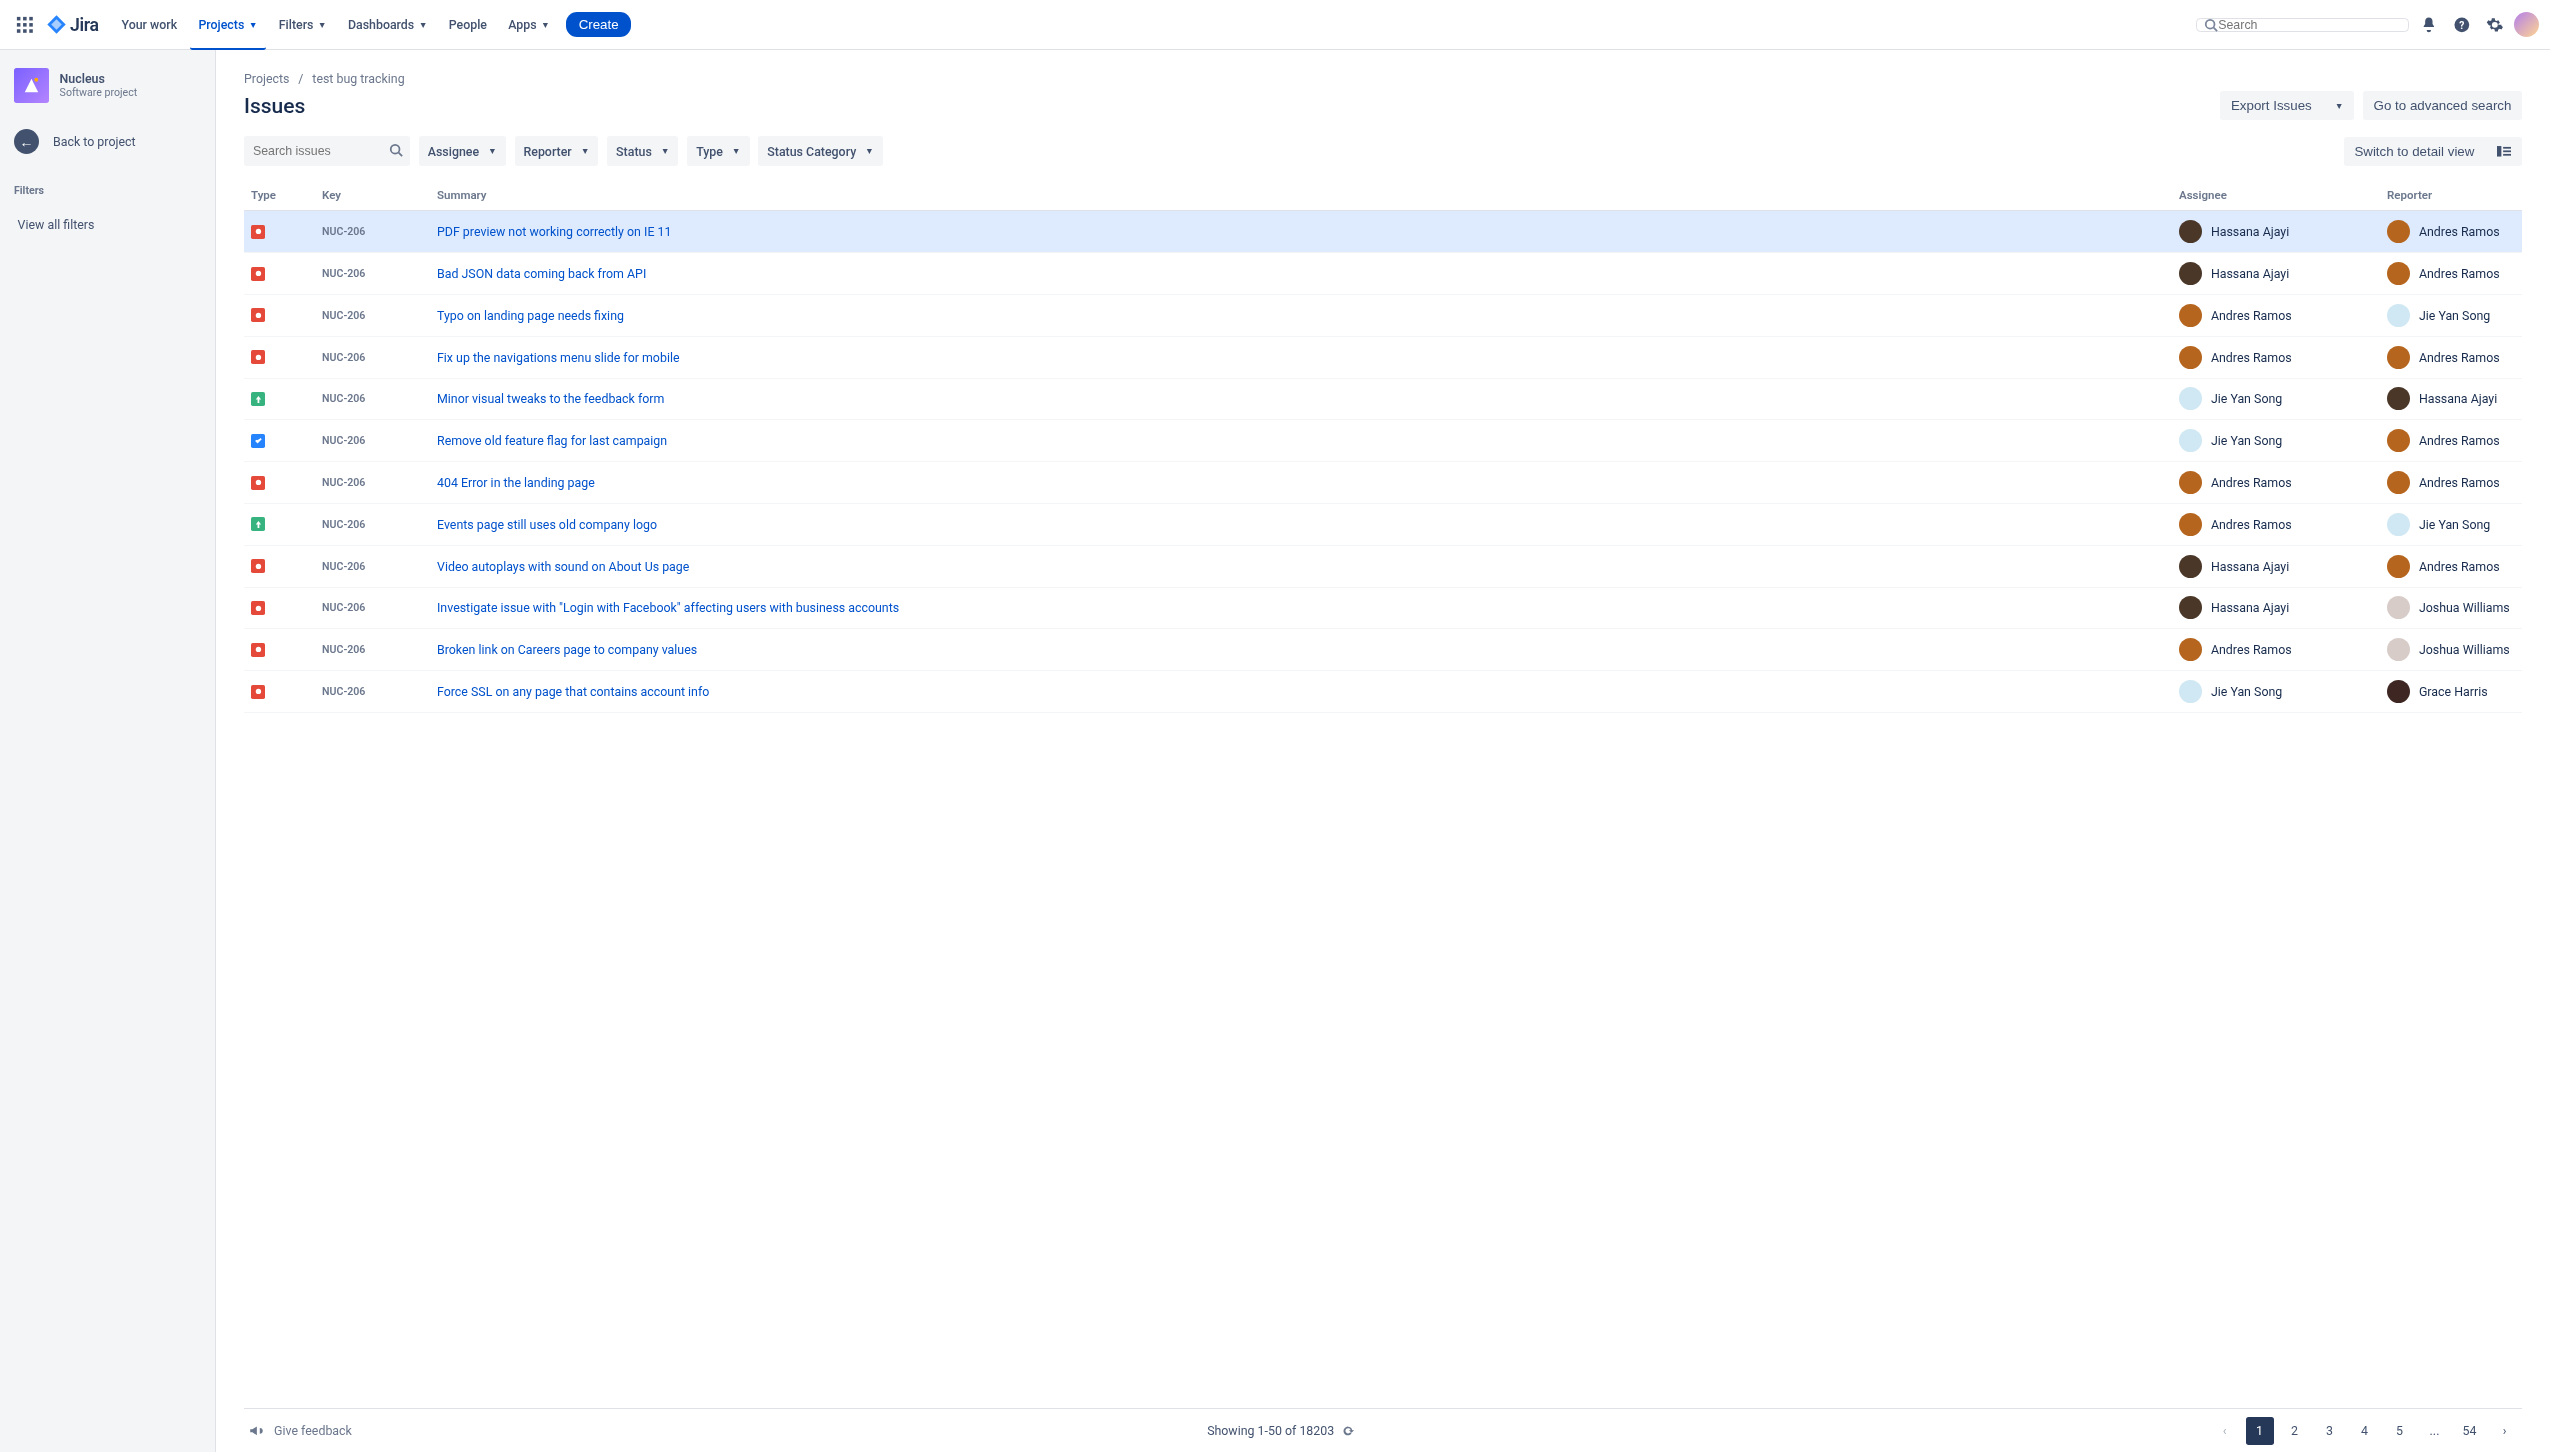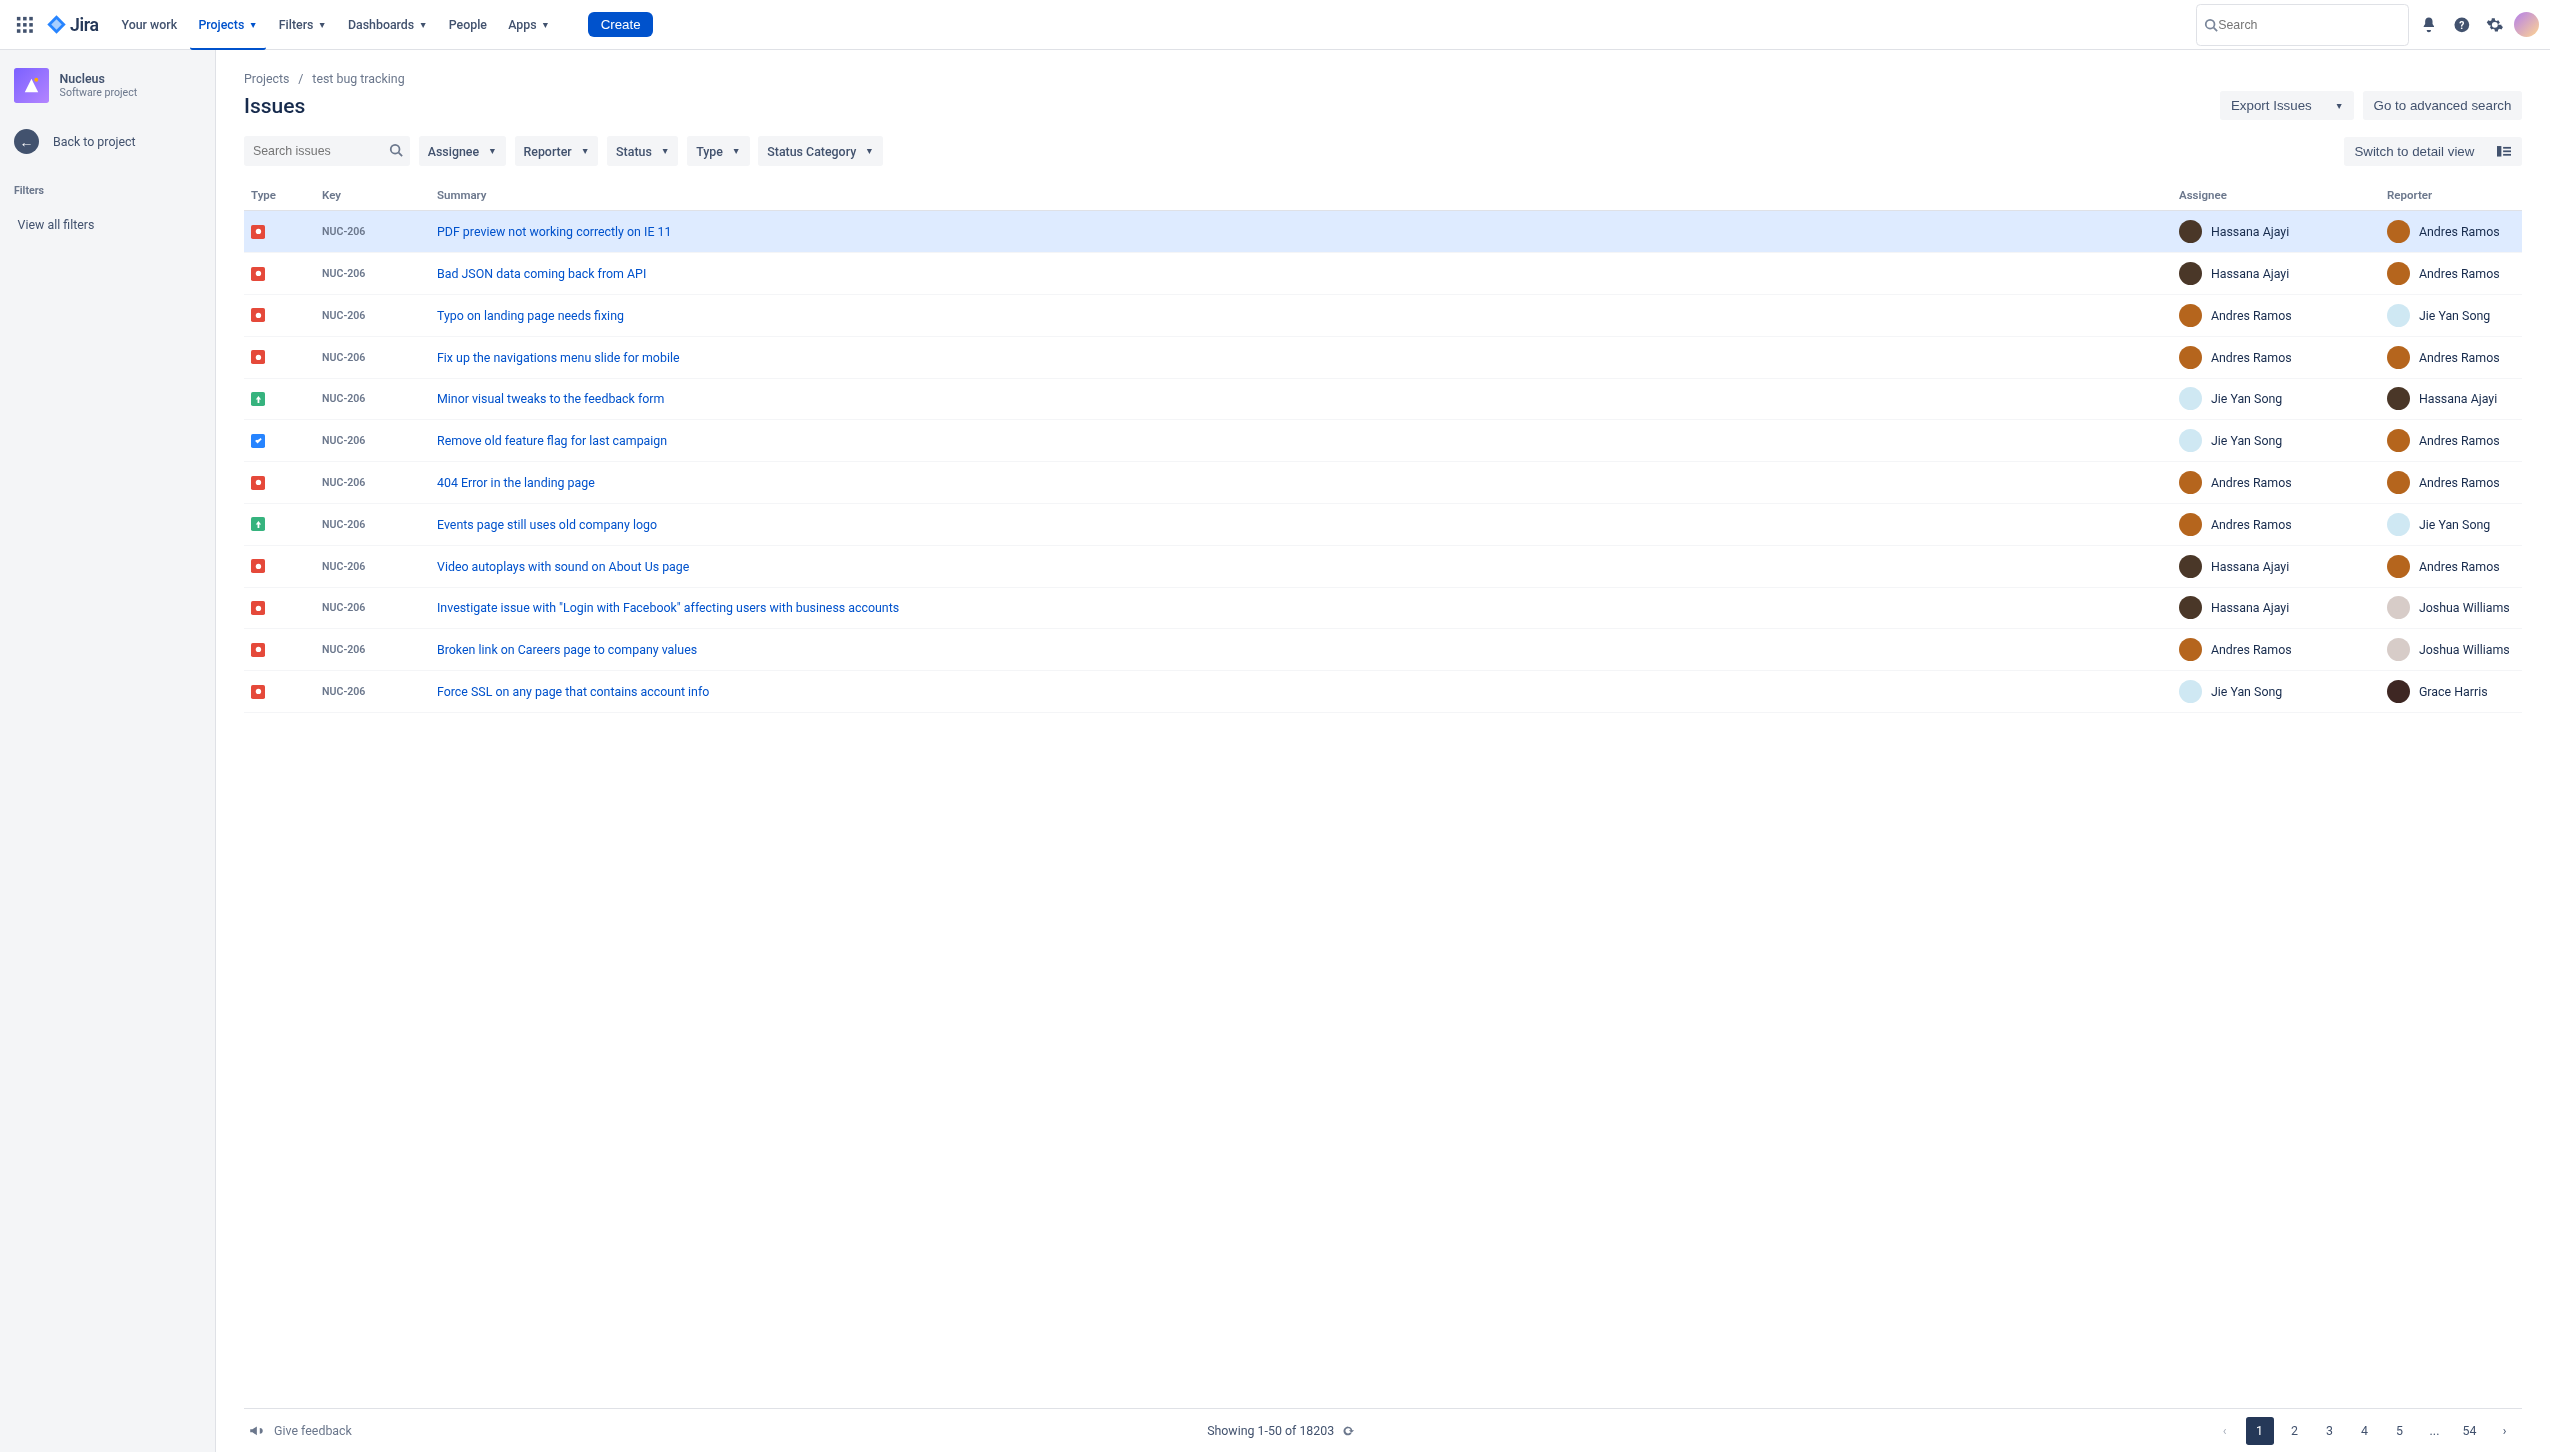--- a/index.html
+++ b/index.html
@@ -29,27 +29,27 @@
 .logo { display: flex; align-items: center; gap: 3.5px; margin: 0 10.6px 0 3.5px; color: #2684FF; }
 .logo-text { color: #253858; font-size: 17.7px; font-weight: 600; letter-spacing: -0.4px; }
 .nav-items { display: flex; align-items: center; gap: 3.5px; }
 .nav-item {
   padding: 5.3px 8.9px; border-radius: 2.7px; cursor: pointer; color: #42526E;
   display: flex; align-items: center; gap: 4.4px; font-weight: 500;
   height: 50px; border-bottom: 2.7px solid transparent; border-top: 2.7px solid transparent;
 }
 .nav-item.active { color: #0052CC; border-bottom-color: #0052CC; }
 .create-btn {
-  background: #0052CC; color: #fff; padding: 5.3px 12.4px; border-radius: 6px;
-  margin-left: 26px; font-weight: 500; cursor: pointer; border:none;
+  background: #0052CC; color: #fff; padding: 5.3px 12.4px; border-radius: 11px;
+  margin-left: 4px; font-weight: 500; cursor: pointer; border:none;
 }
 .chevron-small { font-size: 8.9px; }
 .topnav .right-group { margin-left: auto; display: flex; align-items: center; gap: 5.3px; }
 .search-global {
-  width: 213px; height: 42px; background: #fff; border: 1.8px solid #dfe1e6;
+  width: 213px; height: 14px; background: #fff; border: 1.8px solid #dfe1e6;
   border-radius: 4.4px; display: flex; align-items: center; padding: 0 7px; color: #7a869a;
 }
 .search-global input { border: none; outline: none; flex: 1; font-size: 12.4px; background: transparent; }
 .avatar-img { width: 25px; height: 25px; border-radius: 50%; background: linear-gradient(135deg,#b37feb,#ffd591); }
 
 .layout { display: flex; height: calc(100% - 50px); }
 .sidebar { width: 216px; background: #F4F5F7; border-right: 0.9px solid #dfe1e6; padding: 17.7px 7px; }
 .project-header { display: flex; align-items: center; gap: 10.6px; padding: 0 7px 17.7px; }
 .project-icon {
   width: 35px; height: 35px; border-radius: 2.7px;

